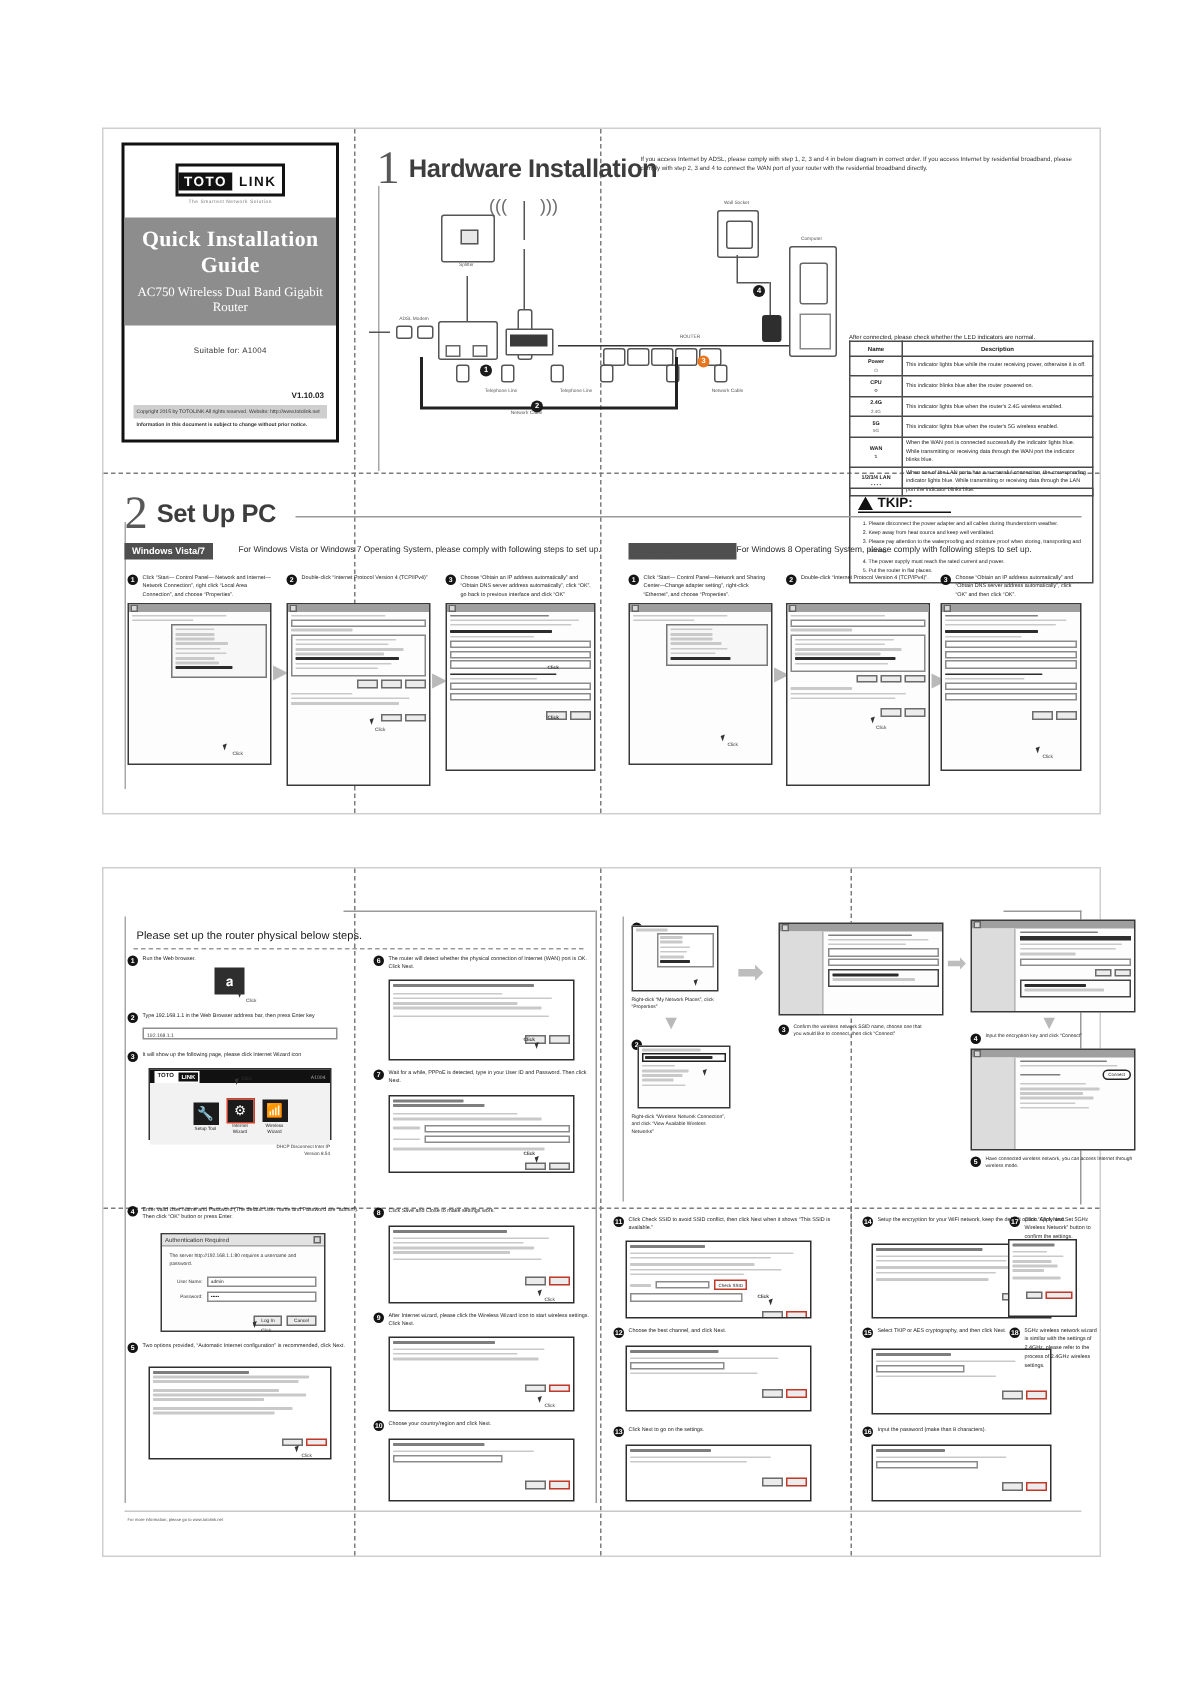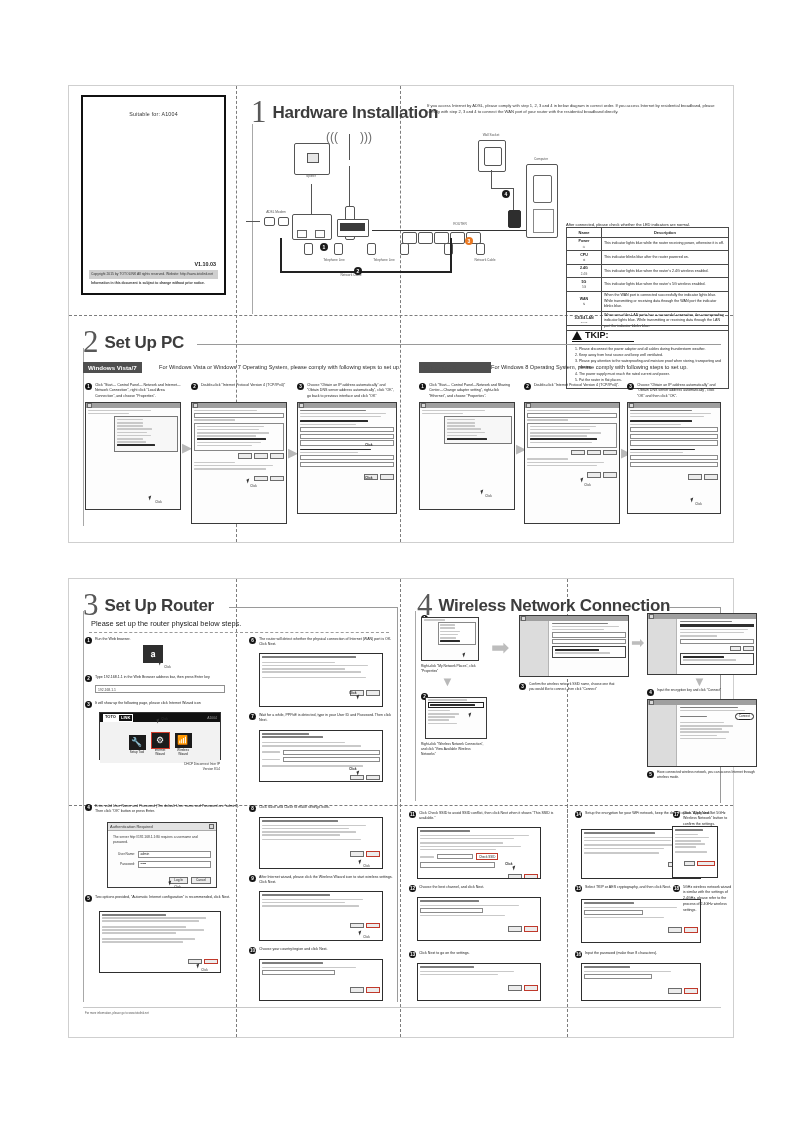--- a/index.html
+++ b/index.html
@@ -123,20 +123,30 @@
 
 <div class="page">
 
   <div class="sheet" id="sheet-top">
 
     <div class="fold" style="left:167px;"></div>
     <div class="fold" style="left:331px;"></div>
     <div class="fold-h" style="top:229px;"></div>
 
     <div id="cover">
+      <div class="logo-wrap">
+        <div class="logo">
+          <span class="a">TOTO</span><span class="b">LINK</span>
+        </div>
+        <div class="logo-tag">The Smartest Network Solution</div>
+      </div>
+      <div class="cover-band">
+        <div class="t1">Quick Installation Guide</div>
+        <div class="t2">AC750 Wireless Dual Band Gigabit Router</div>
+      </div>
       <div class="cover-suit">Suitable for: A1004</div>
       <div class="cover-ver">V1.10.03</div>
       <div class="cover-foot">
         <div class="c1">Copyright 2015 by TOTOLINK All rights reserved. Website: http://www.totolink.net</div>
         <div class="c2">Information in this document is subject to change without prior notice.</div>
       </div>
     </div>
 
     <div class="sec" style="left:182px;top:10px;width:470px;">
       <span class="num">1</span><span class="ttl">Hardware Installation</span>
@@ -477,23 +487,20 @@
     <div class="clicktag" style="left:626px;top:416px;">Click</div>
   </div>
 
   <div class="sheet" id="sheet-bottom">
 
     <div class="fold" style="left:167px;"></div>
     <div class="fold" style="left:331px;"></div>
     <div class="fold" style="left:498px;"></div>
     <div class="fold-h" style="top:226px;"></div>
 
-    <div class="sec" style="left:14px;top:10px;">
-      <span class="num">3</span><span class="ttl">Set Up Router</span>
-    </div>
     <div style="position:absolute;left:160px;top:28px;width:168px;height:1px;background:#9a9a9a;"></div>
     <div style="position:absolute;left:328px;top:28px;width:1px;height:395px;background:#9a9a9a;"></div>
     <div style="position:absolute;left:14px;top:32px;width:1px;height:391px;background:#a8a8a8;"></div>
 
     <div style="position:absolute;left:22px;top:40px;font-size:7.4px;color:#1a1a1a;">Please set up the router physical below steps.</div>
     <div style="position:absolute;left:20px;top:53px;width:300px;border-top:1px dashed #9a9a9a;"></div>
 
     <div class="step" style="left:16px;top:58px;">
       <div class="stepnum">1</div>
       <div class="steptxt" style="width:130px;">Run the Web browser.</div>
@@ -683,23 +690,20 @@
     <div class="sshot" style="left:190px;top:380px;width:124px;height:42px;">
       <div class="ln d" style="width:52%"></div>
       <div class="ln" style="width:80%;margin-top:3px"></div>
       <div class="fld" style="width:60%"></div>
       <div class="btnrow" style="margin-top:12px">
           <div class="btn"></div>
           <div class="btn red"></div>
         </div>
     </div>
 
-    <div class="sec" style="left:348px;top:10px;">
-      <span class="num">4</span><span class="ttl">Wireless Network Connection</span>
-    </div>
     <div style="position:absolute;left:600px;top:28px;width:52px;height:1px;background:#9a9a9a;"></div>
     <div style="position:absolute;left:651px;top:28px;width:1px;height:196px;background:#9a9a9a;"></div>
     <div style="position:absolute;left:346px;top:32px;width:1px;height:190px;background:#a8a8a8;"></div>
 
     <div class="stepnum" style="position:absolute;left:352px;top:36px;">1</div>
     <div class="win" style="left:352px;top:38px;width:58px;height:44px;">
       <div class="bd" style="padding:1px 2px;">
         <div class="ln" style="width:40%"></div>
         <div style="margin-left:14px;border:.5px solid #888;background:#fff;padding:1px;">
           <div class="ln s"></div>

